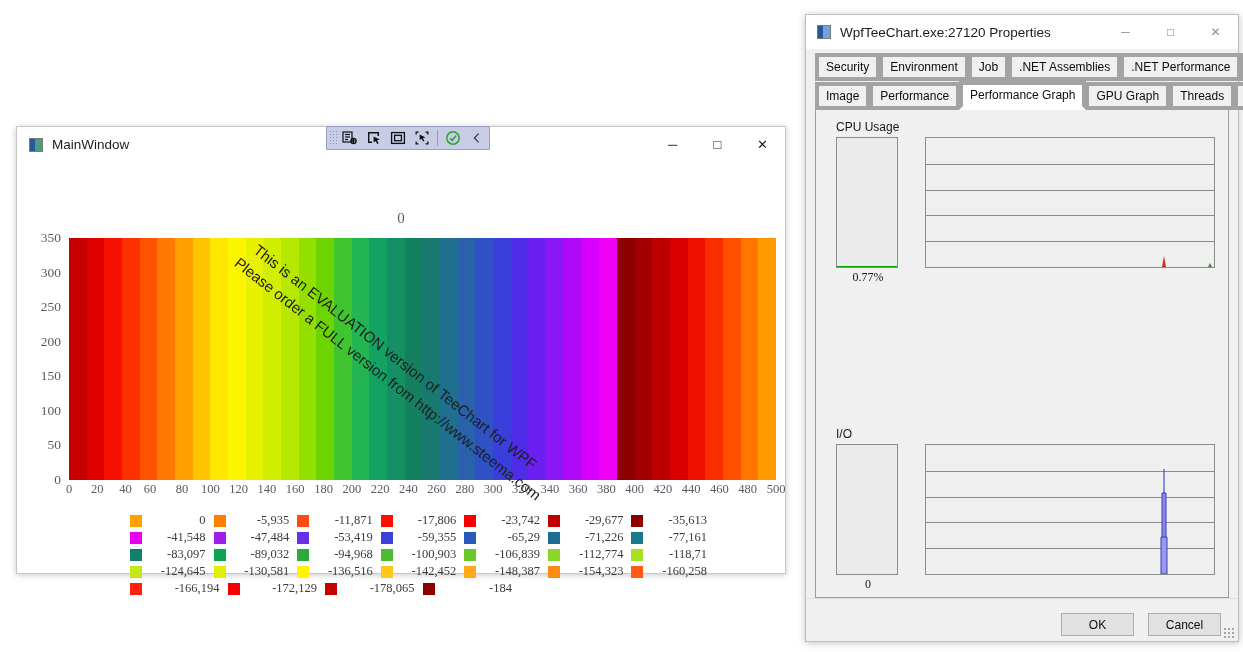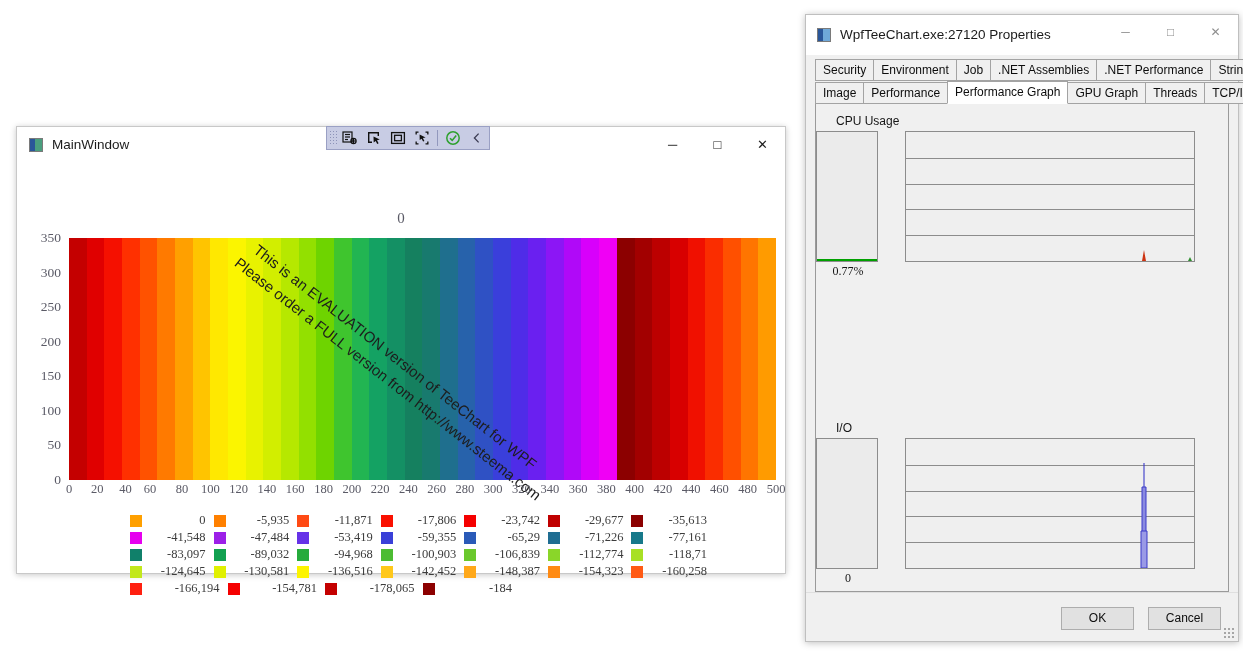--- a/index.html
+++ b/index.html
@@ -117,35 +117,35 @@
   #pw-wincontrols .wbtn {
     width: 45px; height: 34px; display:flex; align-items:center; justify-content:center;
     font-size: 12px; color: #8d8d8d;
   }
 
   #pw-body { flex: 1 1 auto; background:#f0f0f0; position: relative; }
 
   #tabstrip { padding: 4px 9px 0 9px; }
   .tabrow { display: flex; align-items: flex-end; }
   .tab {
-    border: 1px solid #a3a3a3; background: #f0f0f0;
+    border: 4px solid #a3a3a3; background: #f0f0f0;
     font-size: 12px; color: #0d0d0d; padding: 3px 7px 3px 7px;
     margin-right: -1px; white-space: nowrap; line-height: 14px;
   }
   .tab.active { background: #ffffff; border-bottom-color: #ffffff; position: relative; z-index: 3; padding-bottom:4px; }
 
   #tabpanel {
     margin: 0 9px 0 9px; background: #f0f0f0;
     border: 1px solid #9a9a9a; border-top: none;
     height: 488px; position: relative; box-sizing: border-box;
   }
 
   .metric { position: absolute; left: 0; right: 0; }
   .metric .mlabel { font-size: 12px; color: #161616; margin-left: 20px; }
-  .metric .mbody { display: flex; margin-top: 3px; }
+  .metric .mbody { display: flex; margin-left: 20px; margin-top: 3px; }
   .mini-gauge {
     width: 62px; height: 131px; background: #ebebeb;
     border: 1px solid #8c8c8c; position: relative; box-sizing: border-box;
   }
   .mini-fill { position: absolute; left: 0; right: 0; bottom: 0; }
   .mini-label {
     width: 64px; text-align: center; font-size: 12px; color: #161616;
     margin-top: 2px; font-family: "Liberation Serif", serif;
   }
   .big-graph {
@@ -442,21 +442,21 @@
               <div class="lval">-160,258</div>
             </div>
           </div>
           <div class="lrow">
             <div class="lcell">
               <div class="swatch" style="background: rgb(255, 32, 16);"></div>
               <div class="lval">-166,194</div>
             </div>
             <div class="lcell">
               <div class="swatch" style="background: rgb(245, 0, 0);"></div>
-              <div class="lval">-154,781</div>
+              <div class="lval">-172,129</div>
             </div>
             <div class="lcell">
               <div class="swatch" style="background: rgb(196, 0, 0);"></div>
               <div class="lval">-178,065</div>
             </div>
             <div class="lcell">
               <div class="swatch" style="background: rgb(140, 0, 0);"></div>
               <div class="lval">-184</div>
             </div>
           </div>

